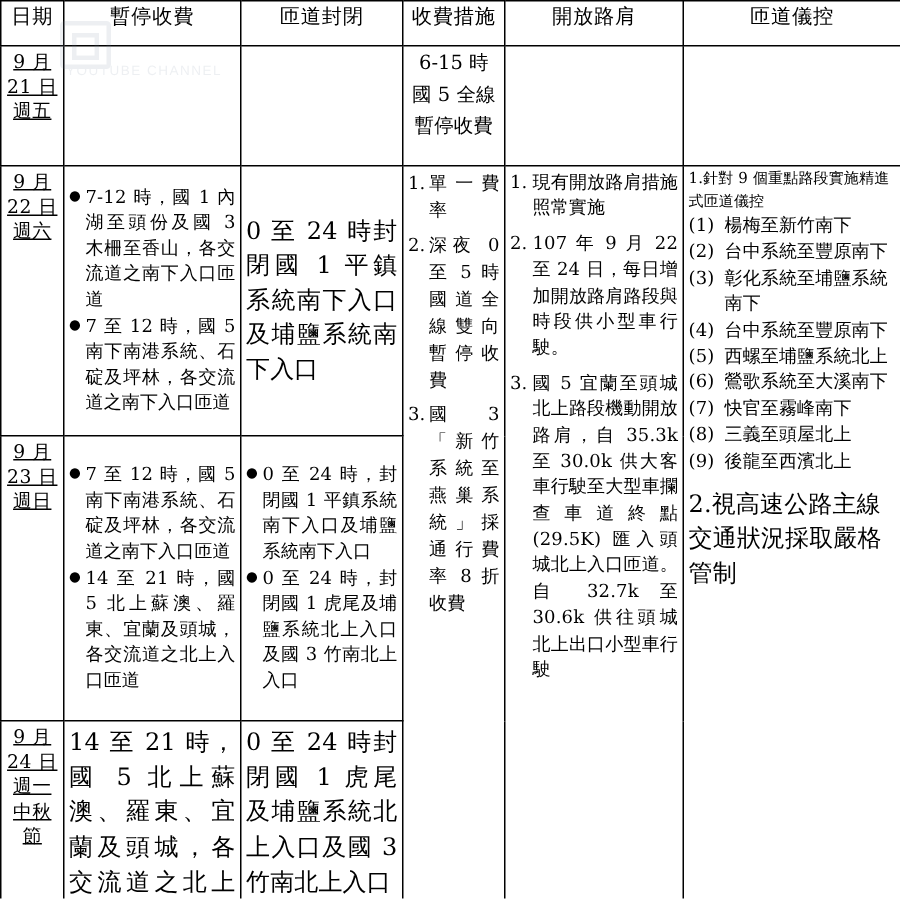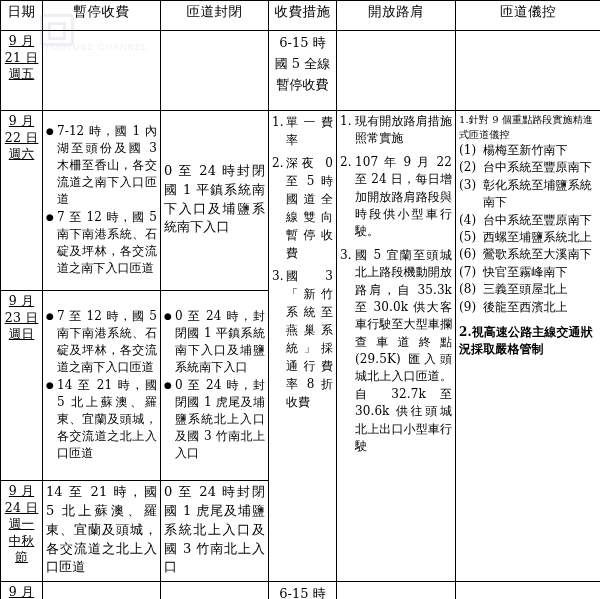--- a/index.html
+++ b/index.html
@@ -152,21 +152,21 @@
   ol.nums > li > .n {
     position: absolute;
     left: 0;
     top: 0;
     width: 15px;
   }
 
   
   p.para {
     margin: 0 0 2px 0;
-    font-size: 13px;
+    font-size: 16px;
     line-height: 1.45;
     text-align: justify;
     text-align-last: left;
     text-justify: inter-ideograph;
   }
 
   
   td.toll ol.nums > li {
     padding-left: 14px;
     line-height: 1.5;
@@ -197,24 +197,23 @@
     font-size: 12px;
     line-height: 1.45;
   }
   td.meter ol.subs > li > .n {
     position: absolute;
     left: 0;
     top: 0;
     width: 24px;
   }
   td.meter .m-note {
-    font-size: 12px;
+    font-size: 16px;
     line-height: 1.45;
     margin-top: 8px;
-    font-weight: bold;
   }
   td.center-mid { text-align: center; vertical-align: middle; }
   td.center-mid .cline { display: block; font-size: 13px; line-height: 1.6; }
 </style>
 </head>
 <body>
 
 <div id="sheet">
 
   <div class="watermark">

